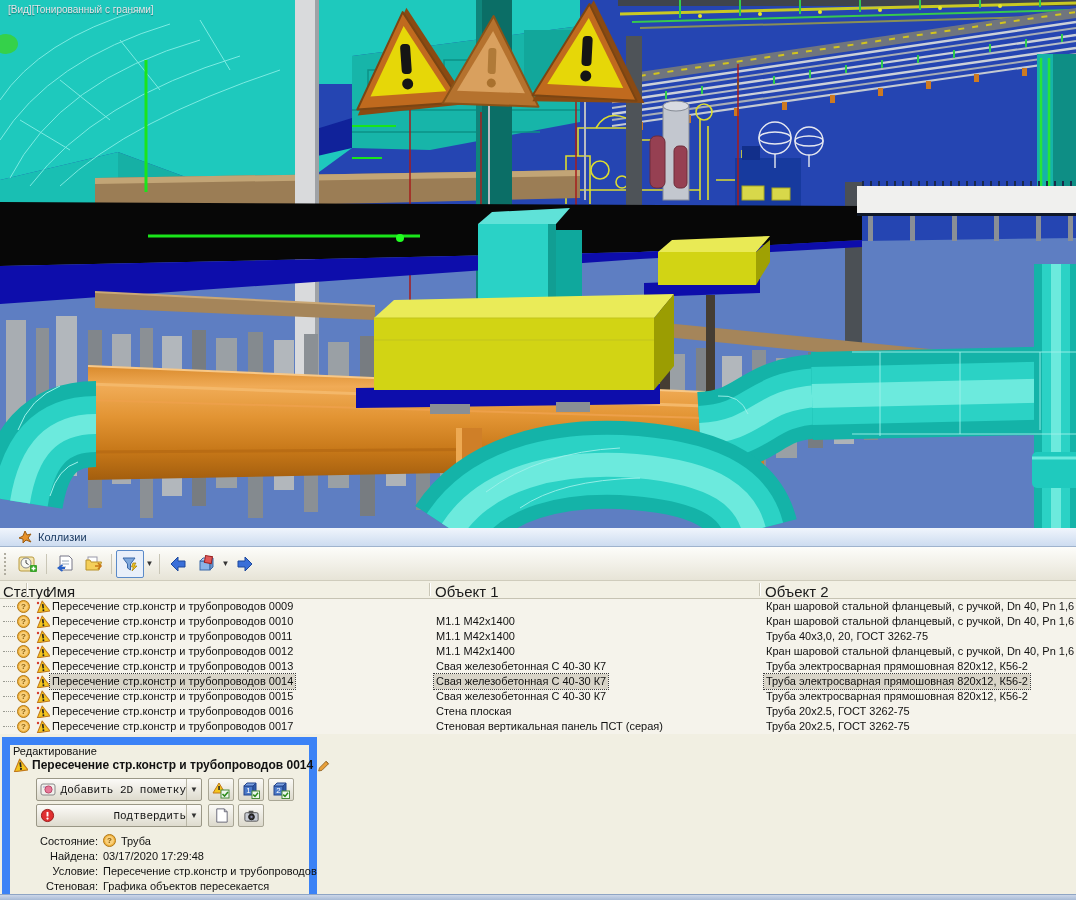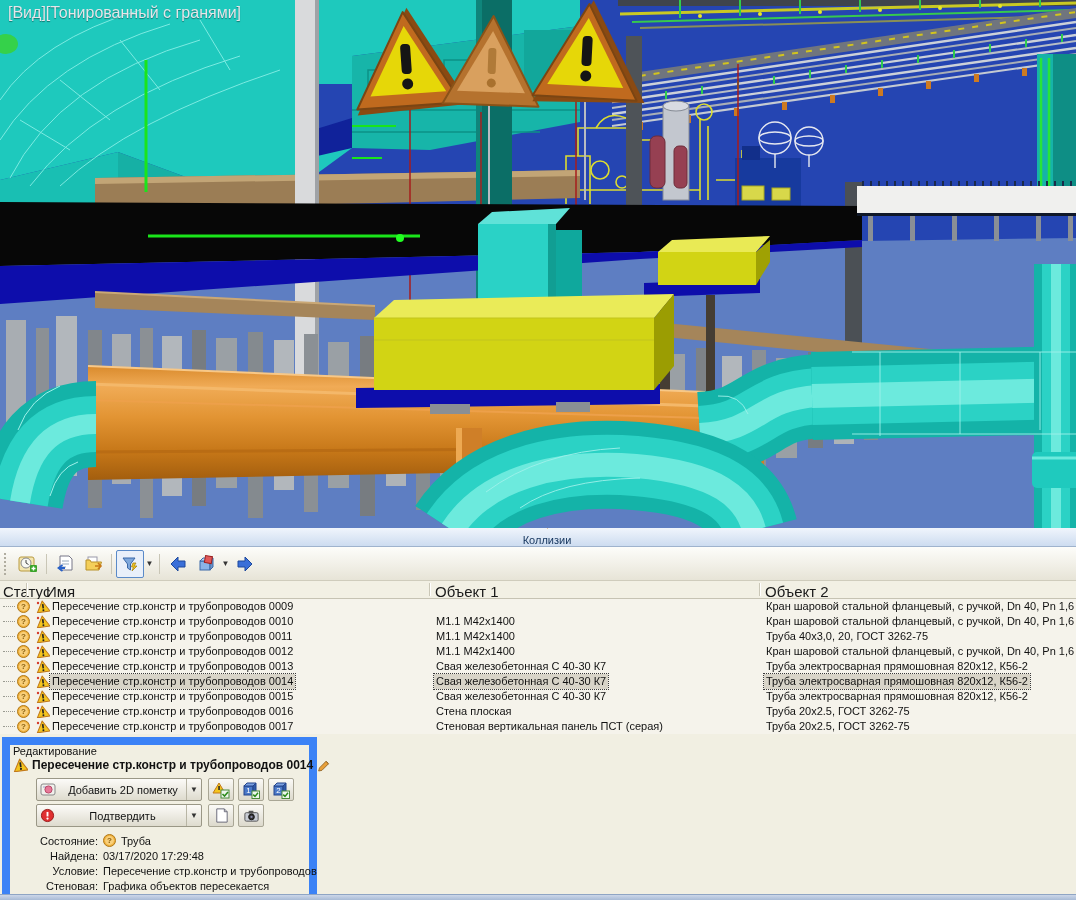--- a/index.html
+++ b/index.html
@@ -1,26 +1,26 @@
 <!DOCTYPE html>
 <html><head>
 <meta charset="utf-8">
 <style>
   html,body{margin:0;padding:0;background:#888;}
   #app{position:relative;width:1076px;height:900px;overflow:hidden;background:#f1efe2;
        font-family:"Liberation Sans",sans-serif;}
   
   #viewport{position:absolute;left:0;top:0;width:1076px;height:528px;background:#2545b2;}
   #viewport svg{display:block;}
-  #view-label{position:absolute;left:8px;top:4px;font-size:16px;color:#e4e6ea;
+  #view-label{position:absolute;left:8px;top:4px;font-size:10px;color:#e4e6ea;
               text-shadow:0 1px 1px rgba(0,0,0,.4);}
   
   #panel{position:absolute;left:0;top:528px;width:1076px;height:372px;background:#f1efe2;}
   .titlebar{height:18px;background:linear-gradient(#f0f5fc,#cddcf0);border-bottom:1px solid #9fb3cd;
-            display:flex;align-items:center;gap:5px;padding-left:18px;font-size:11px;color:#16365e;flex-direction:column;}
+            display:flex;align-items:center;gap:5px;padding-left:18px;font-size:11px;color:#16365e;}
   .toolbar{height:33px;background:linear-gradient(#fdfdfa,#e7e4d7);border-bottom:1px solid #cfccbc;
            display:flex;align-items:center;padding-left:3px;}
   .grip{width:4px;height:22px;border-left:2px dotted #b0ada0;margin:0 4px 0 1px;}
   .sep{width:1px;height:20px;background:#c9c6b6;margin:0 4px;}
   .tool{width:26px;height:26px;display:flex;align-items:center;justify-content:center;
         border:1px solid transparent;border-radius:2px;}
   .tool.active{border:1px solid #5a8ac8;background:#e9f0fa;}
   .ddarrow{font-size:8px;color:#333;width:11px;text-align:center;}
   
   .thead{position:relative;height:17px;background:#f2f0e4;border-bottom:1px solid #c6c3b3;
@@ -38,21 +38,21 @@
   
   #editor{position:absolute;left:2px;top:209px;width:299px;height:152px;
           border:8px solid #3b82f6;background:#f1efe2;font-size:11px;color:#111;}
   .ed-label{position:absolute;left:3px;top:0px;}
   .ed-title{position:absolute;left:3px;top:13px;display:flex;align-items:center;gap:4px;
             font-size:12px;font-weight:bold;white-space:nowrap;}
   .xpbtn{position:absolute;width:164px;height:21px;display:flex;align-items:center;
          border:1px solid #9a9786;border-radius:2px;background:linear-gradient(#fcfbf8,#dedbce);
          font-size:11px;}
   .xpbtn .bicon{margin:0 4px 0 3px;display:flex;}
-  .xpbtn .blabel{flex:1;text-align:center;}
+  .xpbtn .blabel{flex:1;text-align:right;font-family:Liberation Mono, monospace;}
   .xpbtn .bdd{width:14px;text-align:center;border-left:1px solid #b8b5a5;font-size:8px;color:#333;
               align-self:stretch;display:flex;align-items:center;justify-content:center;}
   .miniicons{position:absolute;display:flex;gap:4px;}
   .mini{width:24px;height:21px;border:1px solid #a9a695;border-radius:2px;
         background:linear-gradient(#fbfaf7,#dcd9cc);display:flex;align-items:center;justify-content:center;}
   .infoline{position:absolute;left:0;white-space:nowrap;display:flex;align-items:center;}
   .ilabel{display:inline-block;width:88px;text-align:right;}
   .ivalue{margin-left:5px;}
   .coin-inline{margin-left:5px;display:flex;}
   .statusstrip{position:absolute;left:0;bottom:0;width:100%;height:5px;

